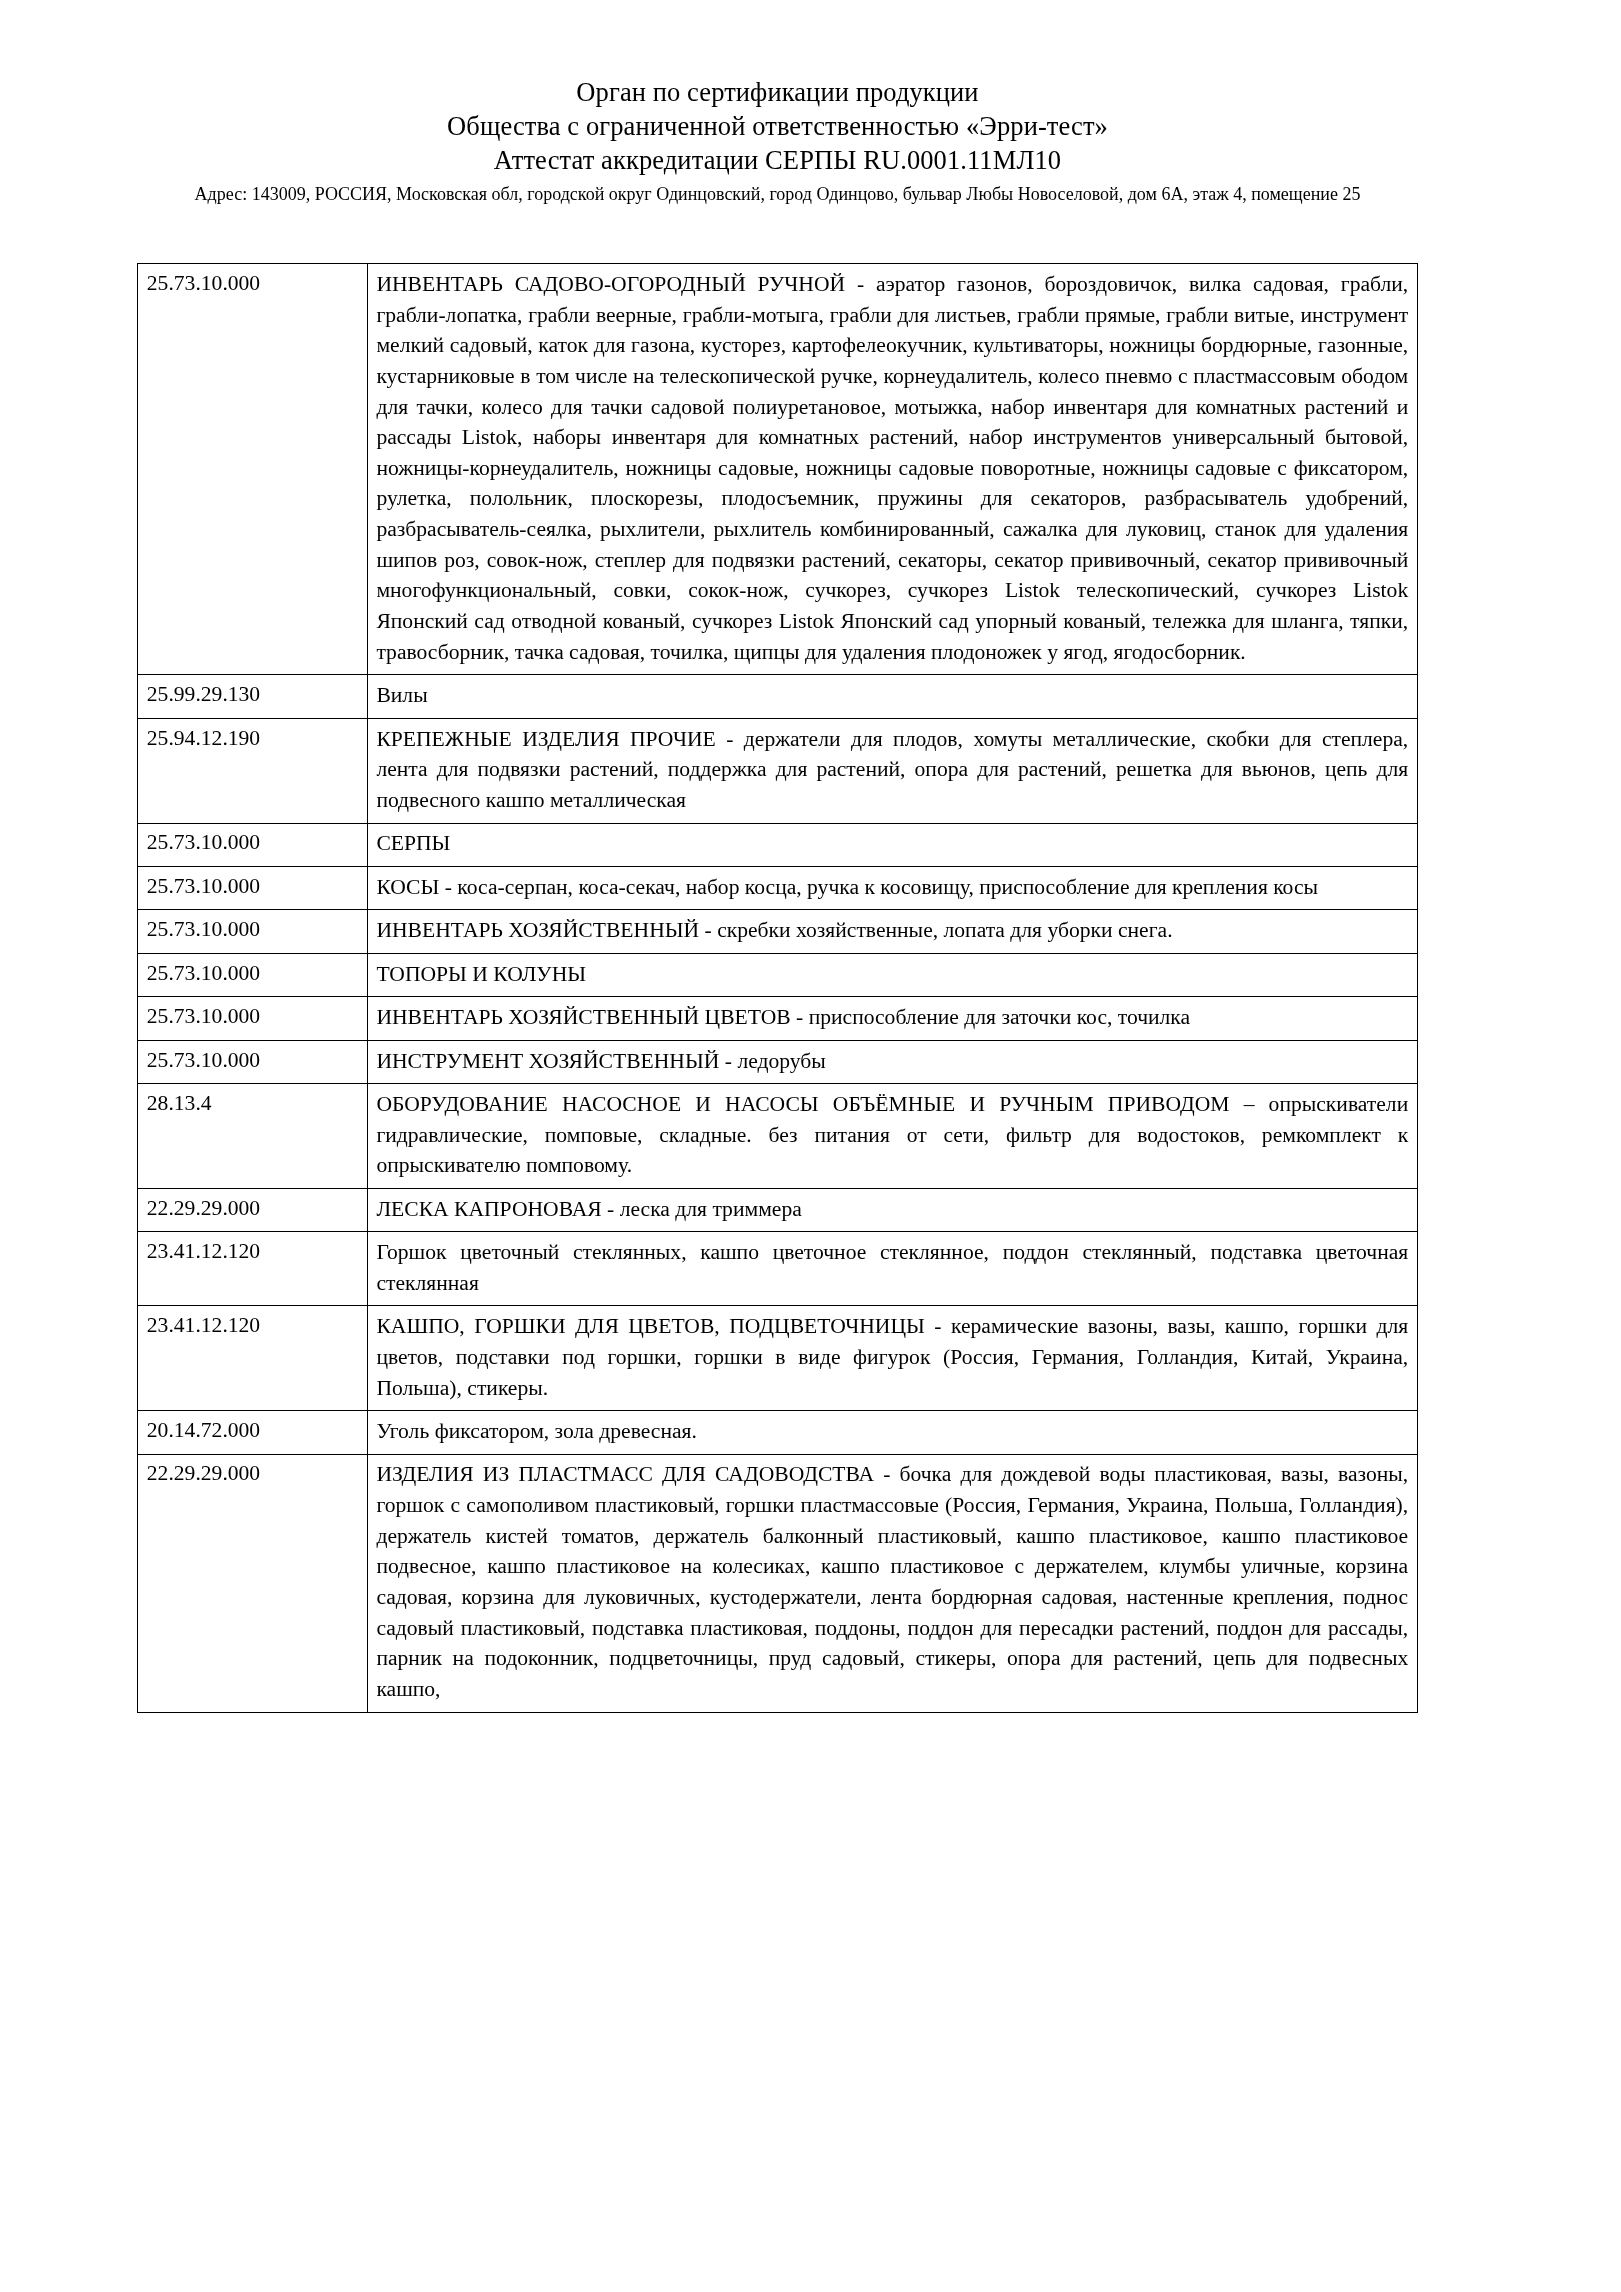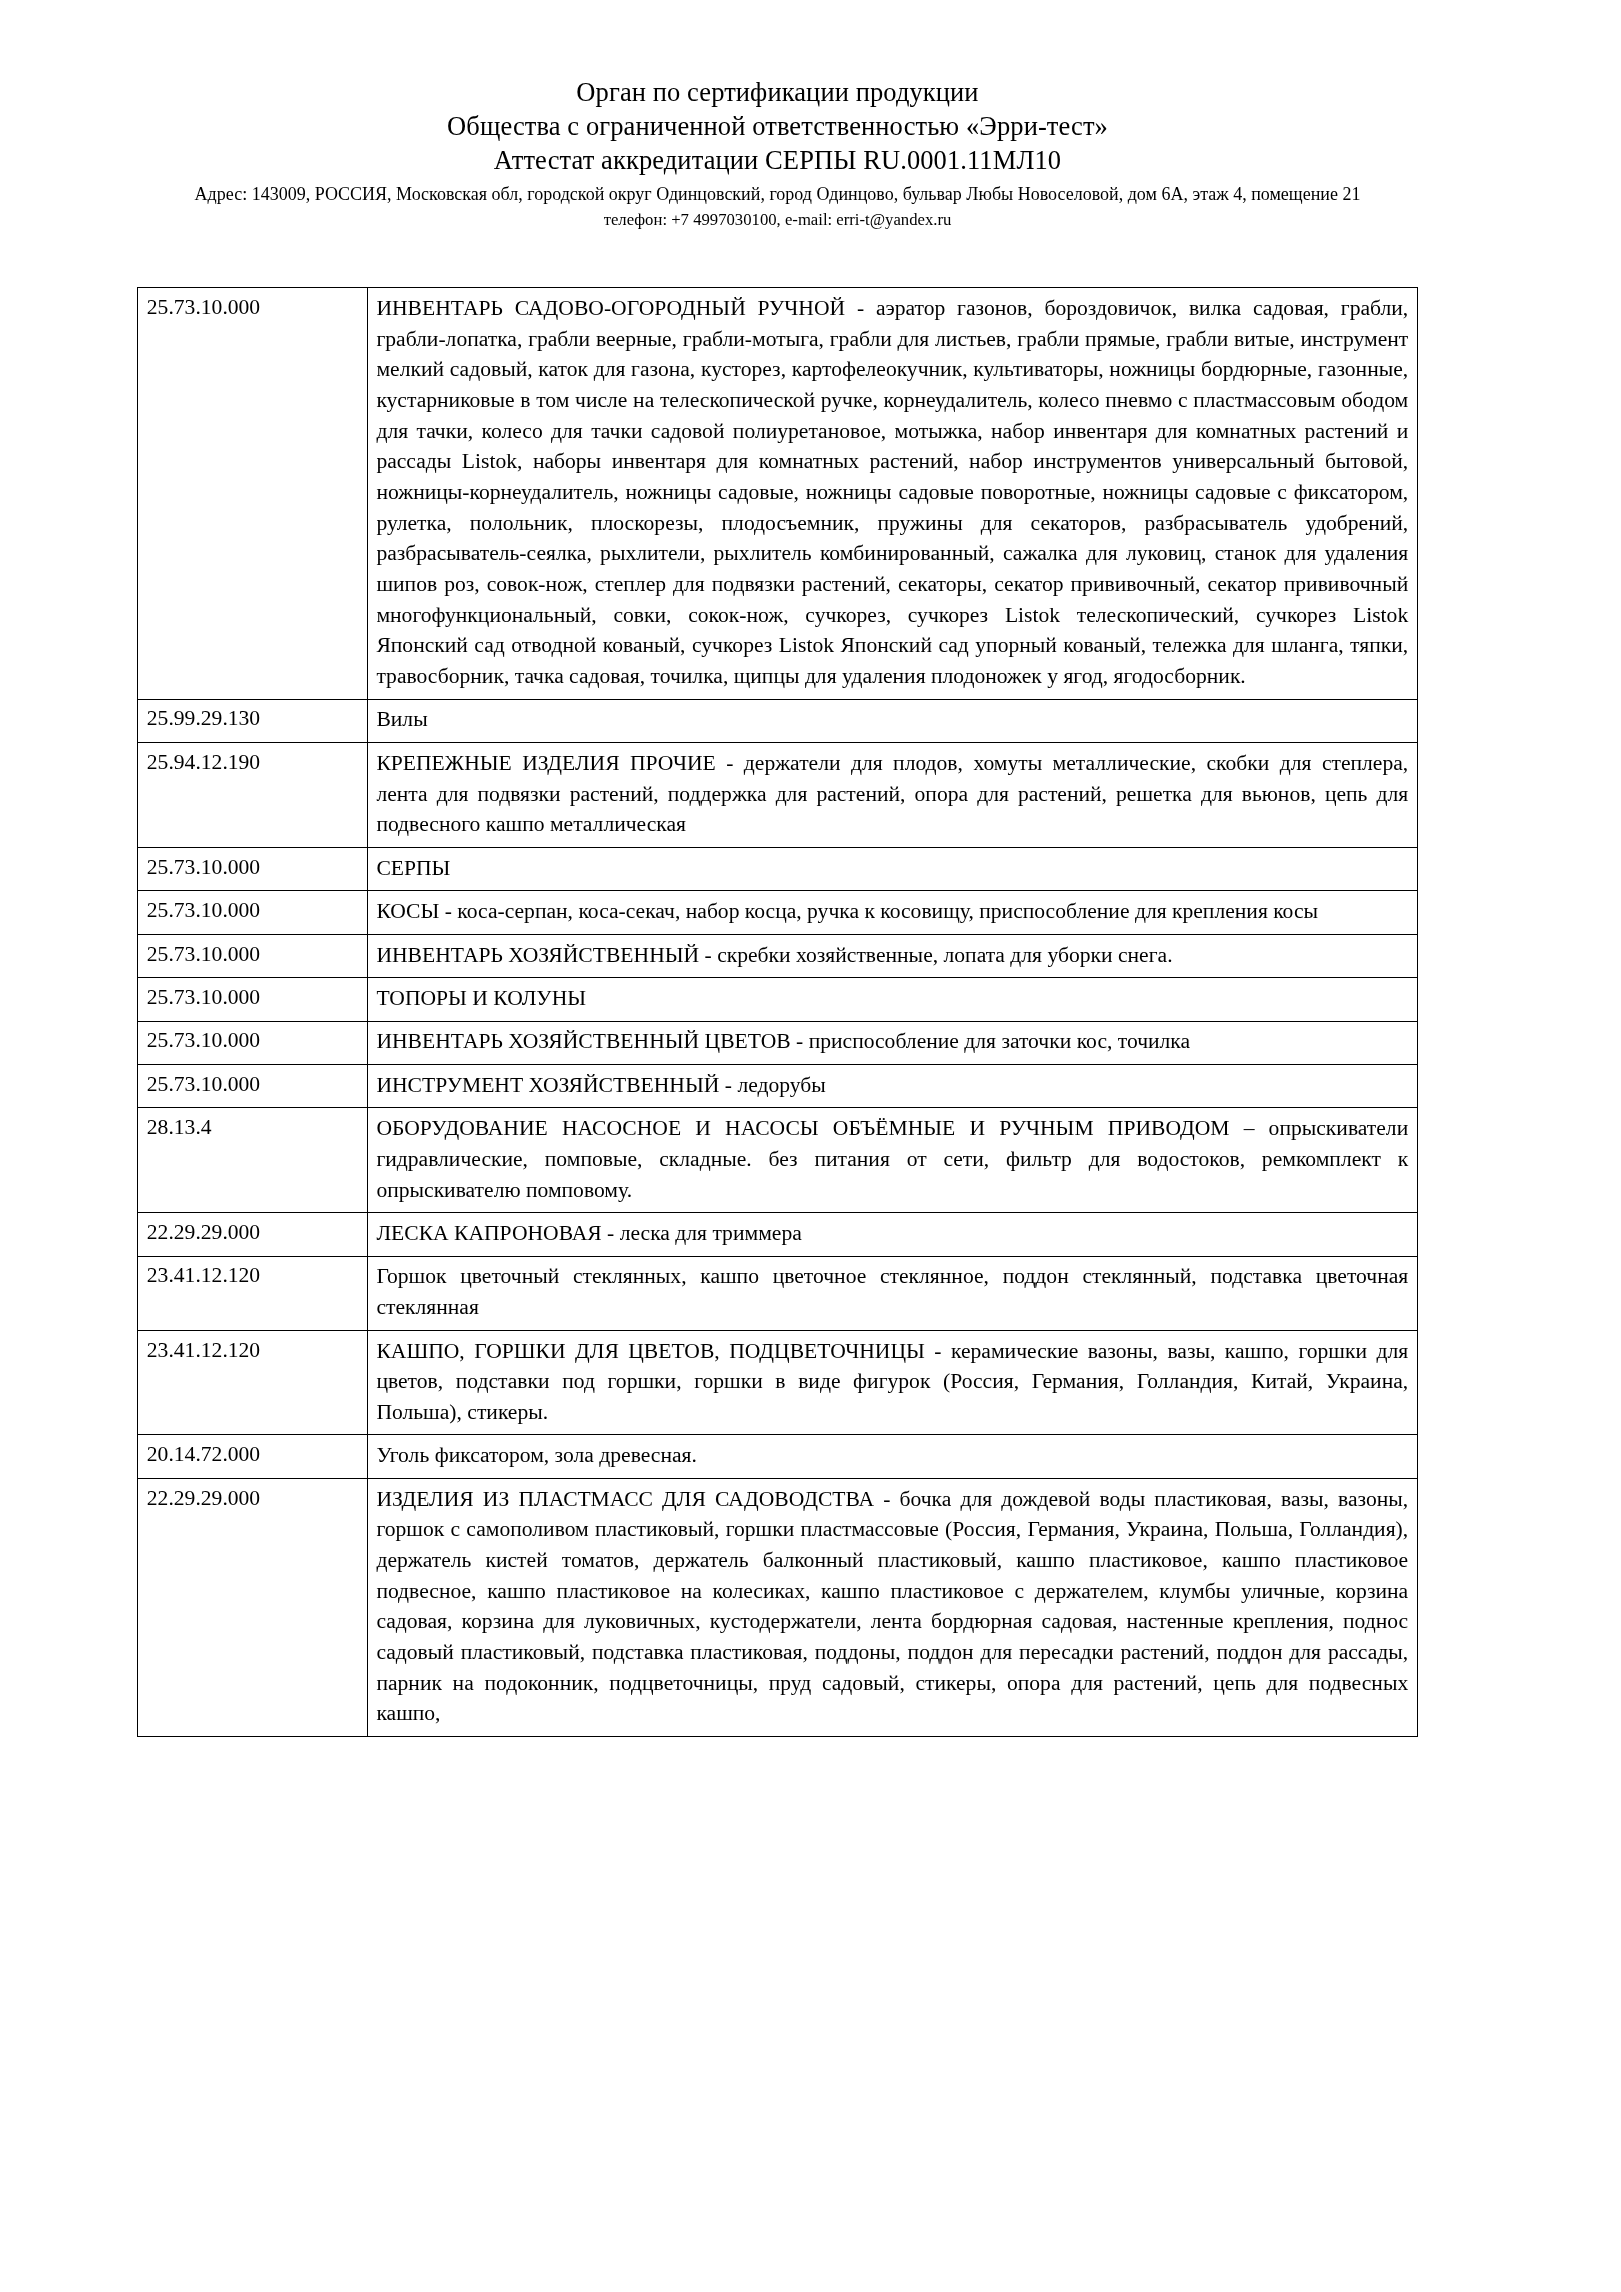--- a/index.html
+++ b/index.html
@@ -67,22 +67,21 @@
 </style>
 </head>
 <body>
 
 <div class="page">
 
   <div class="header">
     <div class="h-line-1">Орган по сертификации продукции</div>
     <div class="h-line-2">Общества с ограниченной ответственностью «Эрри-тест»</div>
     <div class="h-line-3">Аттестат аккредитации СЕРПЫ RU.0001.11МЛ10</div>
-    <div class="h-addr">Адрес: 143009, РОССИЯ, Московская обл, городской округ Одинцовский, город Одинцово, бульвар Любы Новоселовой, дом 6А, этаж 4, помещение 21</div>
-    <div class="h-phone">телефон: +7 4997030100, e-mail: erri-t@yandex.ru</div>
+    <div class="h-addr">Адрес: 143009, РОССИЯ, Московская обл, городской округ Одинцовский, город Одинцово, бульвар Любы Новоселовой, дом 6А, этаж 4, помещение 25</div>
   </div>
 
   <table class="main">
     <tbody>
       <tr>
         <td class="code">25.73.10.000</td>
         <td class="desc">ИНВЕНТАРЬ САДОВО-ОГОРОДНЫЙ РУЧНОЙ - аэратор газонов, бороздовичок, вилка садовая, грабли, грабли-лопатка, грабли веерные, грабли-мотыга, грабли для листьев, грабли прямые, грабли витые, инструмент мелкий садовый, каток для газона, кусторез, картофелеокучник, культиваторы, ножницы бордюрные, газонные, кустарниковые в том числе на телескопической ручке, корнеудалитель, колесо пневмо с пластмассовым ободом для тачки, колесо для тачки садовой полиуретановое, мотыжка, набор инвентаря для комнатных растений и рассады Listok, наборы инвентаря для комнатных растений, набор инструментов универсальный бытовой, ножницы-корнеудалитель, ножницы садовые, ножницы садовые поворотные, ножницы садовые с фиксатором, рулетка, полольник, плоскорезы, плодосъемник, пружины для секаторов, разбрасыватель удобрений, разбрасыватель-сеялка, рыхлители, рыхлитель комбинированный, сажалка для луковиц, станок для удаления шипов роз, совок-нож, степлер для подвязки растений, секаторы, секатор прививочный, секатор прививочный многофункциональный, совки, сокок-нож, сучкорез, сучкорез Listok телескопический, сучкорез Listok Японский сад отводной кованый, сучкорез Listok Японский сад упорный кованый, тележка для шланга, тяпки, травосборник, тачка садовая, точилка, щипцы для удаления плодоножек у ягод, ягодосборник.</td>
       </tr>
       <tr>
         <td class="code">25.99.29.130</td>

